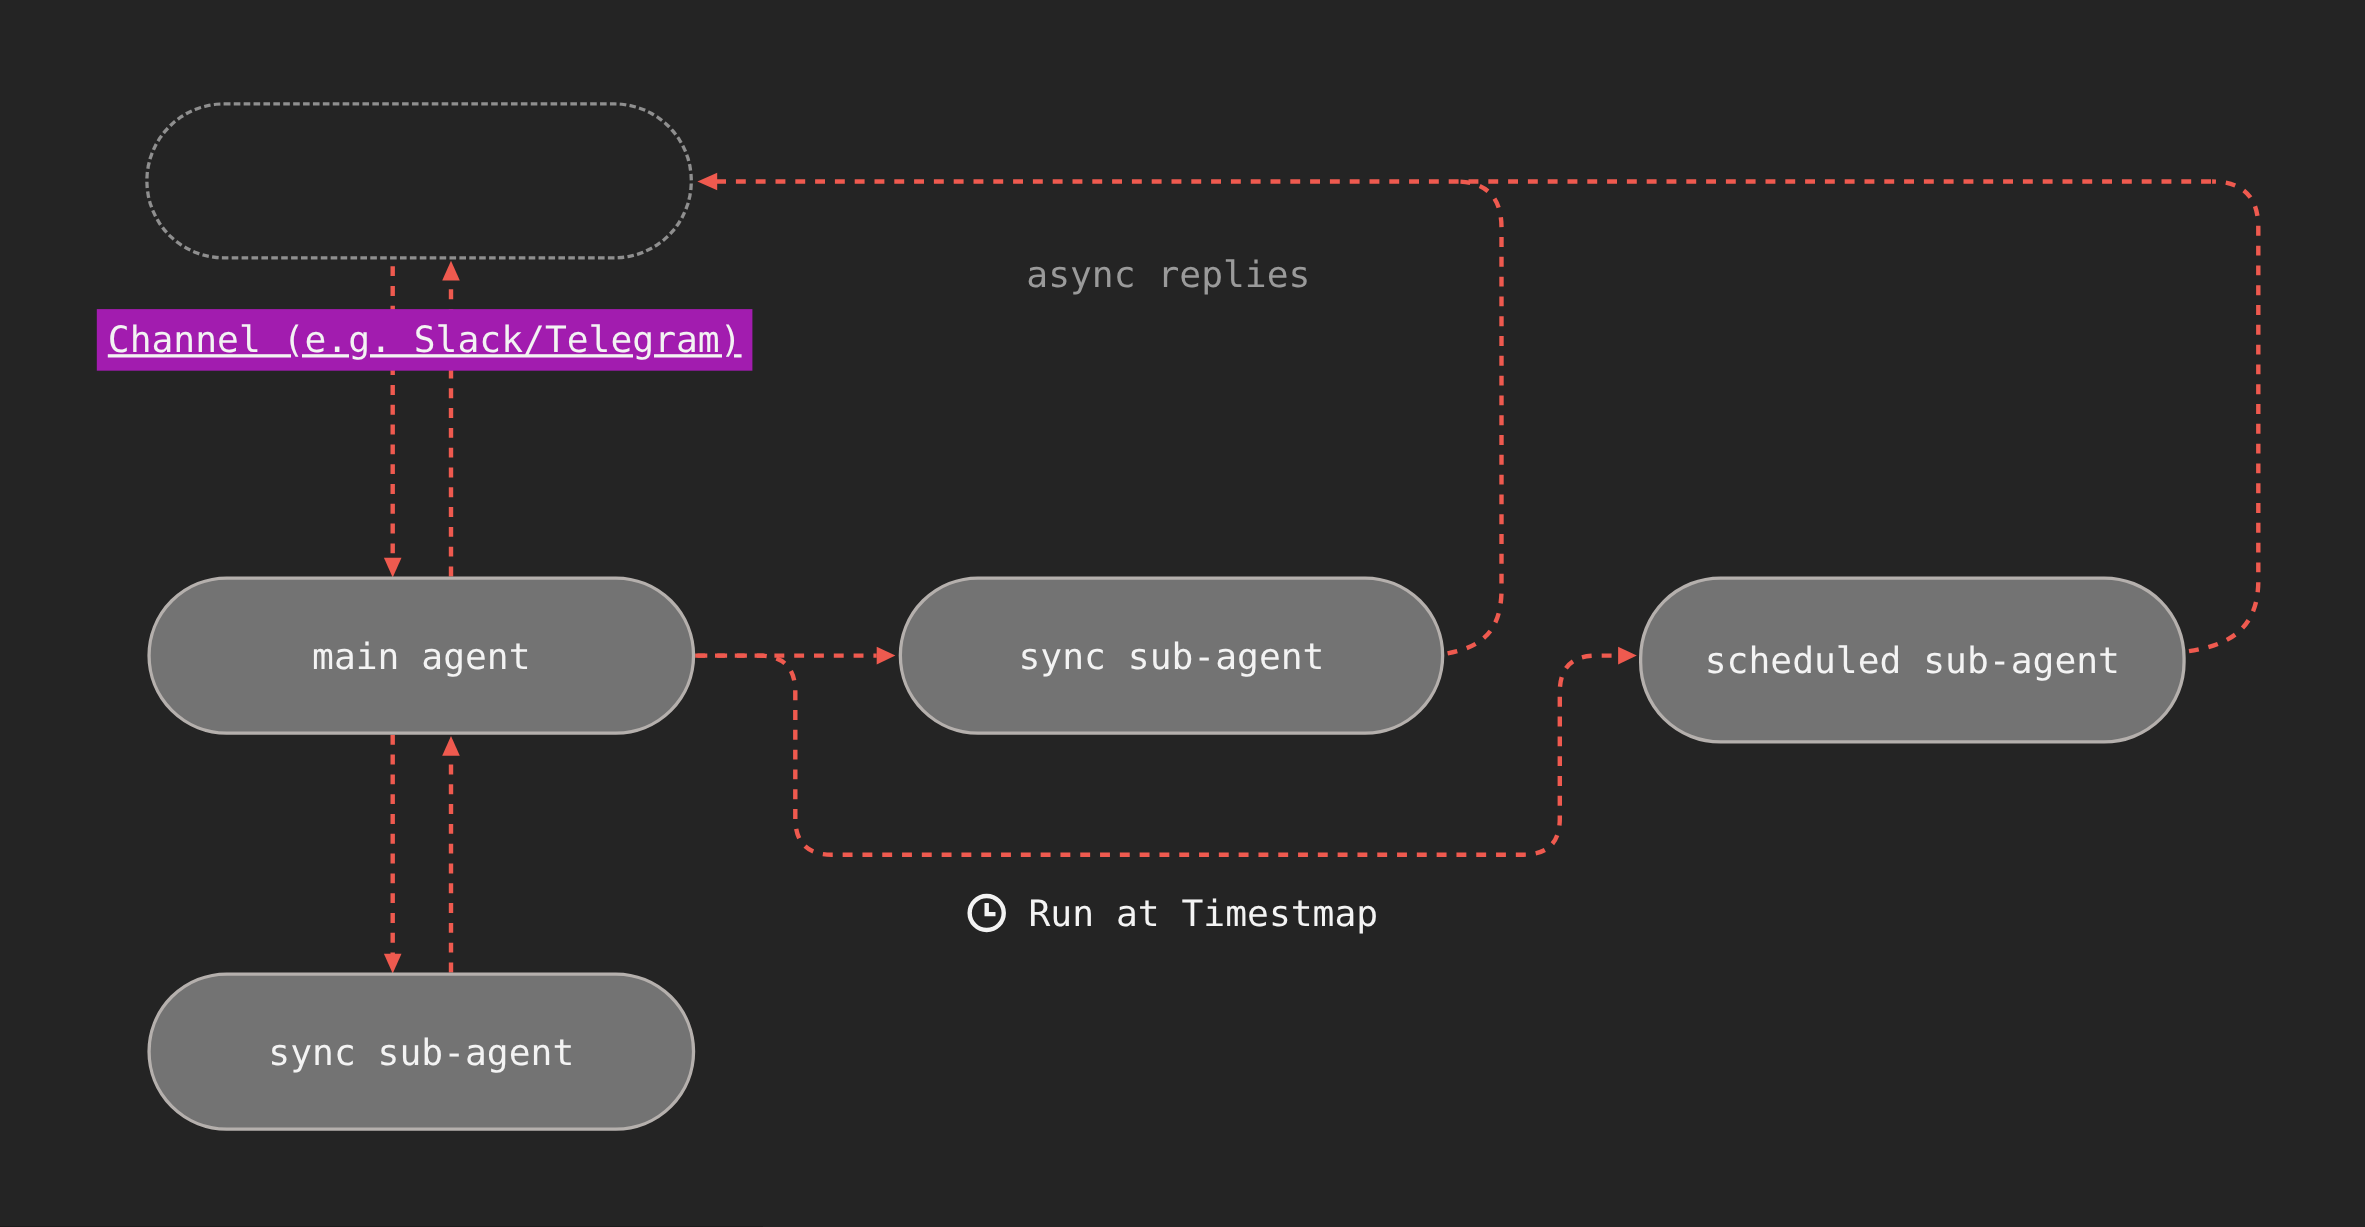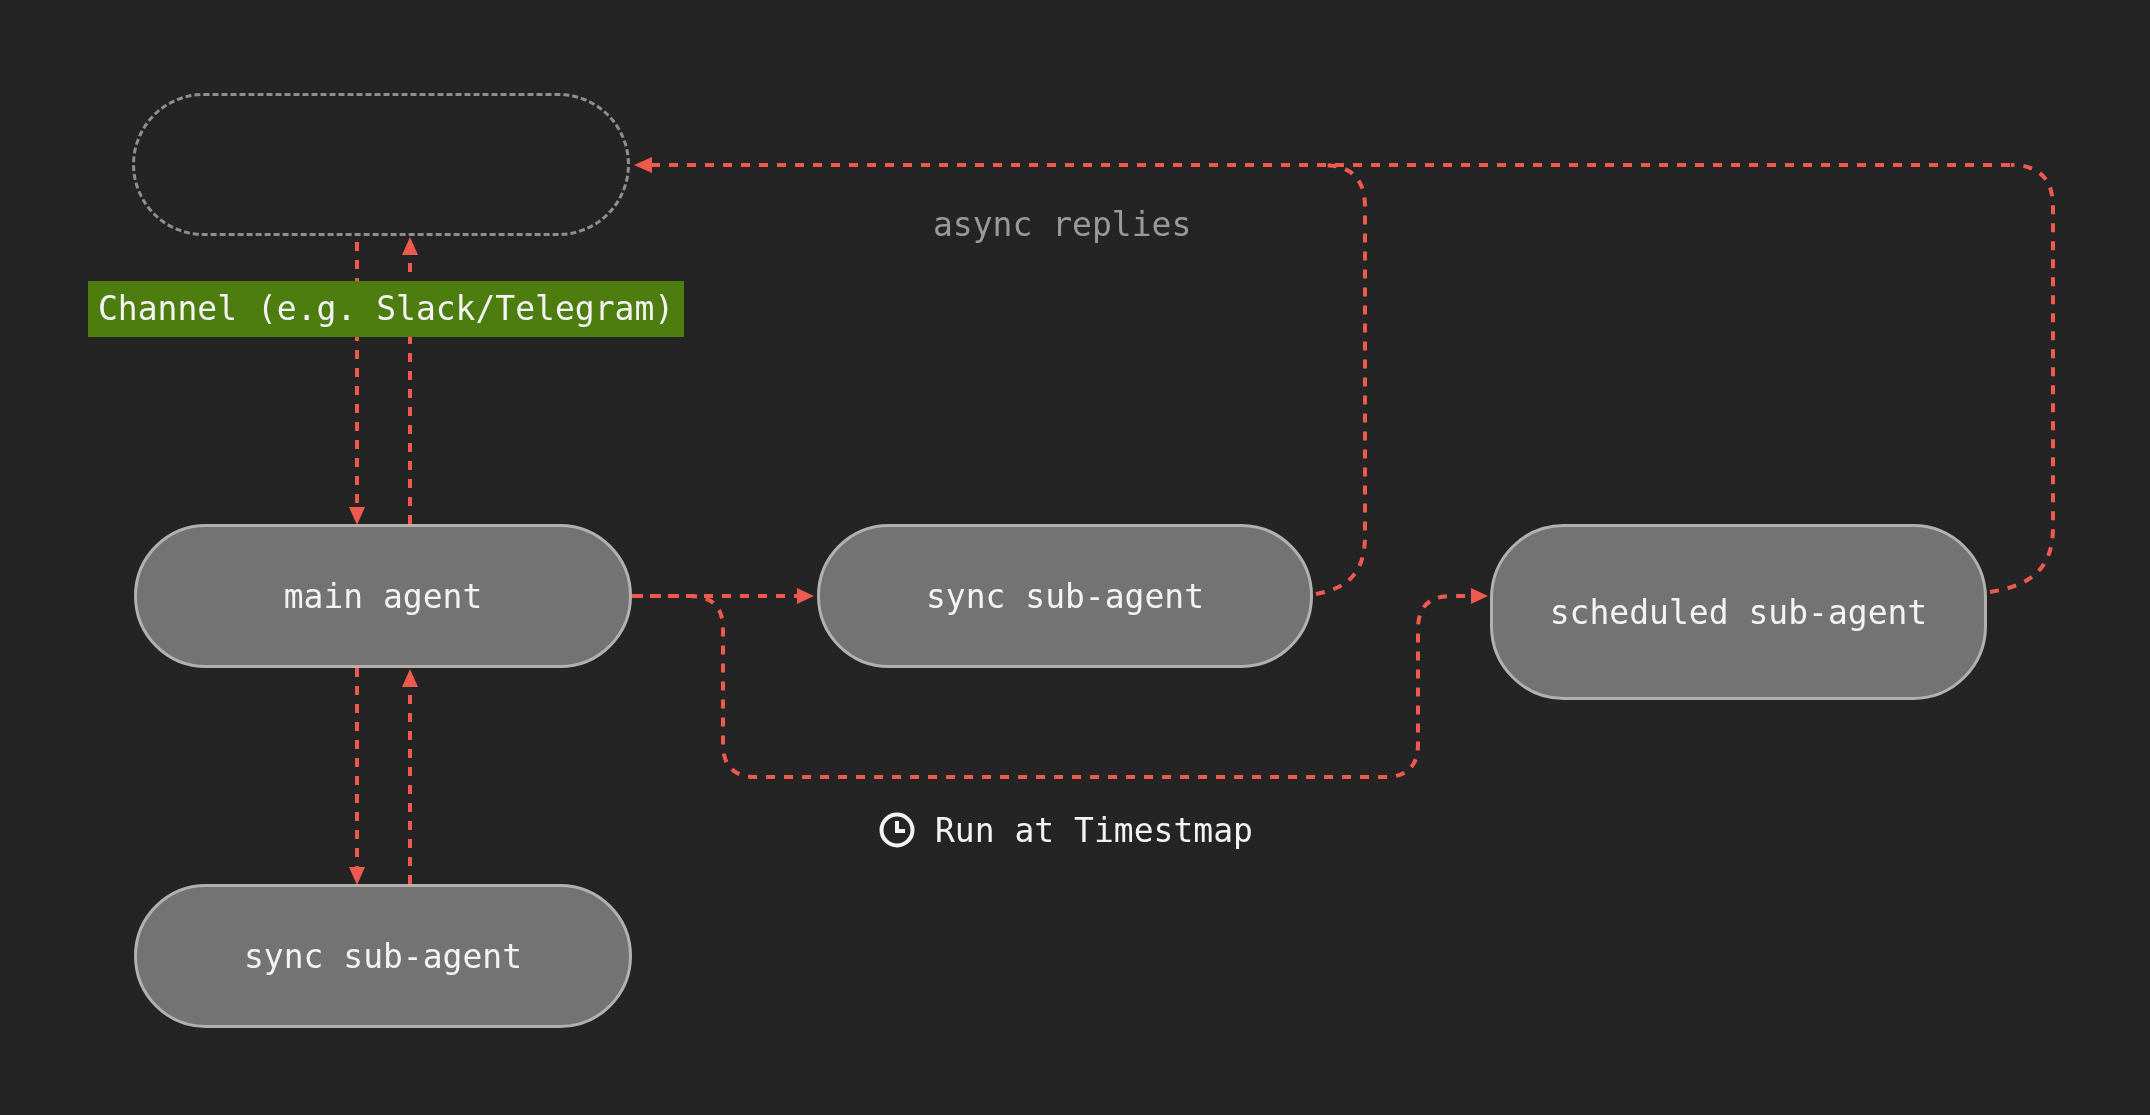--- a/index.html
+++ b/index.html
@@ -35,25 +35,27 @@
   }
   .float-label{
     position:absolute;
     z-index:3;
     font-size:33px;
     white-space:nowrap;
     line-height:1.2;
   }
   .float-label--channel{
     color:#f3f3f3;
-    background:#4d7c0f;
+    background:#a21caf;
     padding:8px 10px;
+    text-decoration:underline;
   }
   .float-label--muted{
     color:#9a9a9a;
+    margin-top:25px;
   }
   .run-at{
     position:absolute;
     z-index:3;
     display:flex;align-items:center;gap:18px;
     color:#f3f3f3;
     font-size:33px;
     white-space:nowrap;
   }
   .run-at svg{display:block;}
@@ -98,21 +100,21 @@
   </div>
 
   <div class="node" style="left:134px;top:524px;width:498px;height:144px;">
     <span class="node__label">main agent</span>
   </div>
 
   <div class="node" style="left:817px;top:524px;width:496px;height:144px;">
     <span class="node__label">sync sub-agent</span>
   </div>
 
-  <div class="node" style="left:1490px;top:524px;width:497px;height:176px;">
+  <div class="node" style="left:1490px;top:524px;width:497px;height:152px;">
     <span class="node__label">scheduled sub-agent</span>
   </div>
 
   <div class="node" style="left:134px;top:884px;width:498px;height:144px;">
     <span class="node__label">sync sub-agent</span>
   </div>
 
   <div class="float-label float-label--channel" style="left:88px;top:281px;">Channel (e.g. Slack/Telegram)</div>
 
   <div class="float-label float-label--muted" style="left:933px;top:205px;">async replies</div>

